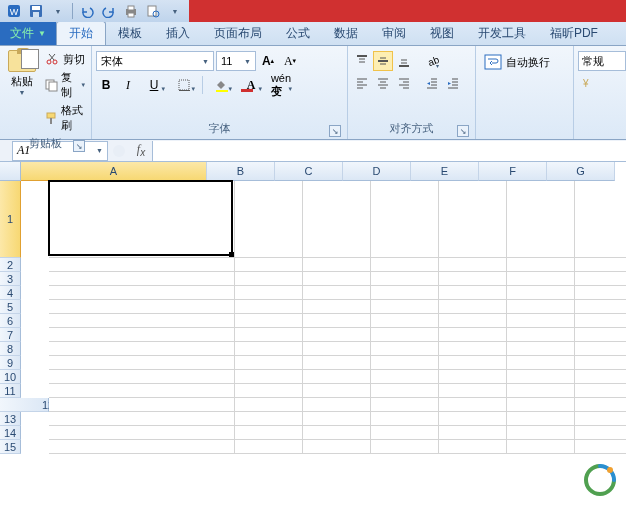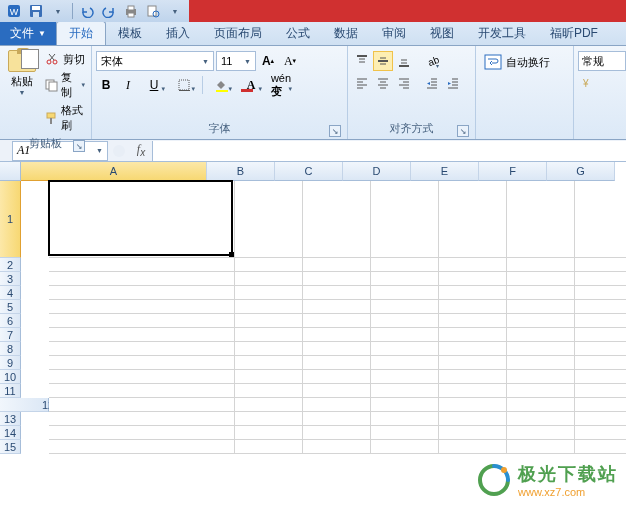--- a/index.html
+++ b/index.html
@@ -6,21 +6,21 @@
 body { width: 626px; height: 506px; overflow: hidden; background: #fff; font-size: 12px; position: relative; }
 
 
 .title-bar { height: 22px; background: #d03030; display: flex; align-items: center; }
 .qat { height: 22px; background: linear-gradient(#d5e3f3,#bfd4ec); display: flex; align-items: center; padding: 0 4px; gap: 2px; position: absolute; left: 0; top: 0; }
 .qat-item { width: 20px; height: 18px; display: flex; align-items: center; justify-content: center; cursor: pointer; }
 .qat-sep { width: 1px; height: 16px; background: #8aa5c5; margin: 0 2px; }
 
 
 .tabs { height: 24px; background: linear-gradient(#dce9f7,#cfe0f2); display: flex; align-items: flex-end; border-bottom: 1px solid #8aa5c5; }
-.tab-file { background: #2a6cc0; color: #ffffff; padding: 4px 10px; height: 24px; display: flex; align-items: center; cursor: pointer; }
+.tab-file { background: #2a6cc0; color: #86efac; padding: 4px 10px; height: 24px; display: flex; align-items: center; cursor: pointer; }
 .tab-file-arrow { margin-left: 4px; font-size: 8px; }
 .tab { padding: 4px 12px; height: 24px; display: flex; align-items: center; cursor: pointer; color: #2a4a72; }
 .tab.active { background: #ecf3fb; border: 1px solid #8aa5c5; border-bottom: none; border-radius: 3px 3px 0 0; color: #2a6cc0; }
 
 
 .ribbon { height: 94px; background: linear-gradient(#f1f6fc,#dce9f7); border-bottom: 1px solid #8aa5c5; display: flex; }
 .group { border-right: 1px solid #b8cde5; display: flex; flex-direction: column; padding: 2px 4px 0; }
 .group-body { flex: 1; display: flex; gap: 2px; }
 .group-label { text-align: center; font-size: 11px; color: #46617f; padding: 2px 0 3px; position: relative; }
 .dialog-launcher { position: absolute; right: 2px; bottom: 2px; width: 12px; height: 12px; border: 1px solid #8aa5c5; font-size: 8px; display: flex; align-items: center; justify-content: center; cursor: pointer; background: #eaf2fb; }
@@ -617,17 +617,13 @@
       </div>
   </div>
 </div>
 
 <div class="watermark">
   <svg class="wm-logo" viewBox="0 0 36 36">
     <path d="M18 4 A14 14 0 1 0 32 18" stroke="#50a050" stroke-width="4" fill="none" stroke-linecap="round"></path>
     <path d="M18 4 A14 14 0 0 1 32 18" stroke="#2a8fd0" stroke-width="4" fill="none" stroke-linecap="round"></path>
     <circle cx="28" cy="8" r="3" fill="#f0a030"></circle>
   </svg>
-  <div class="wm-text">
-    <span class="wm-title">极光下载站</span>
-    <span class="wm-url">www.xz7.com</span>
-  </div>
 </div>
 
 </body></html>

